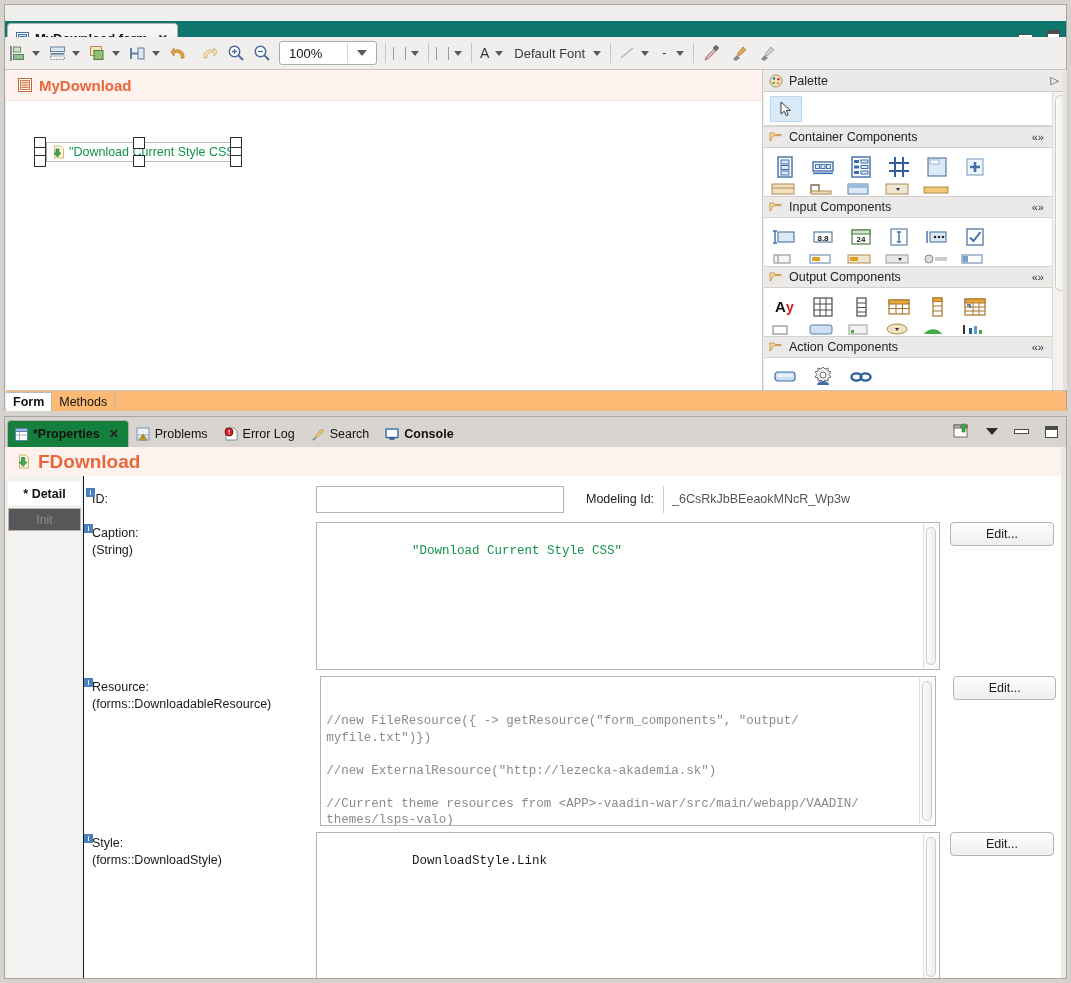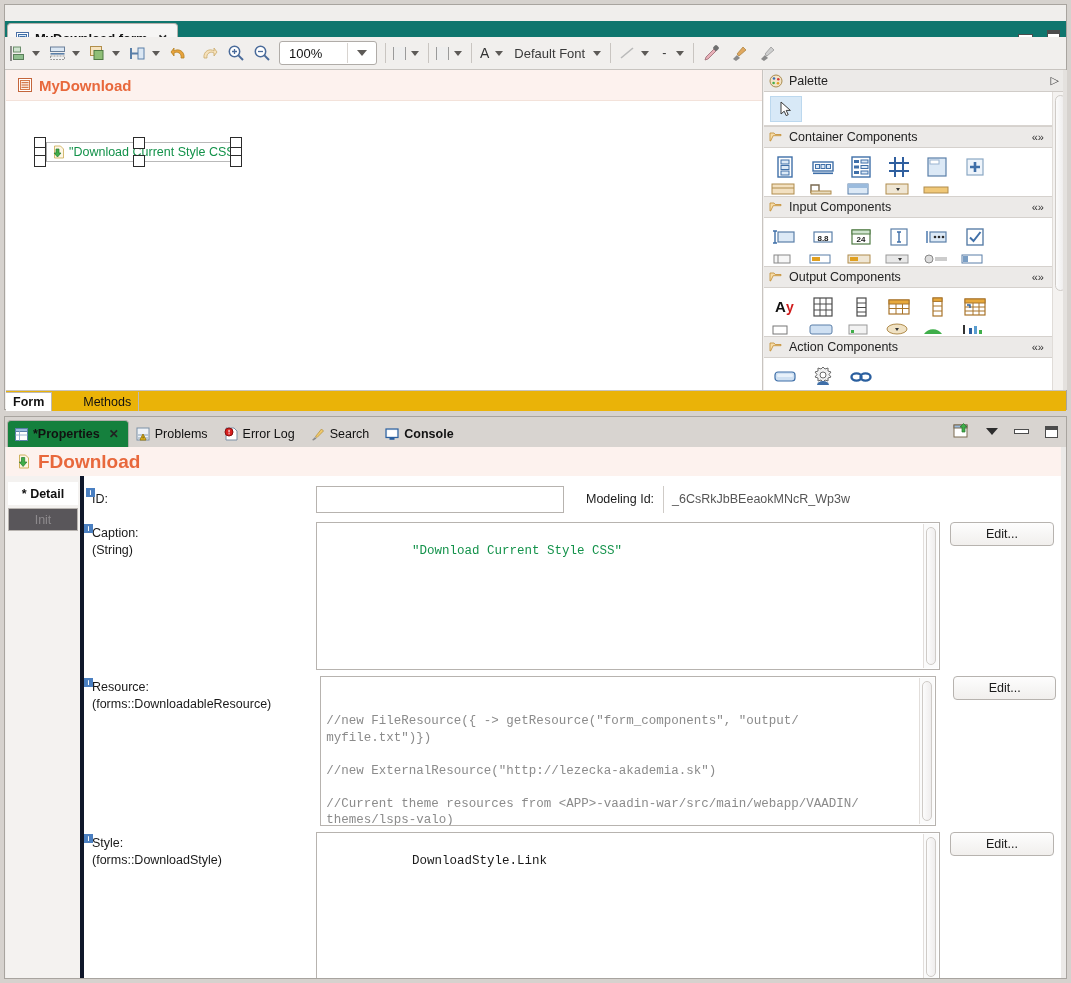--- a/index.html
+++ b/index.html
@@ -98,23 +98,22 @@
     display:flex;align-items:center;gap:4px;padding-left:4px;
     box-sizing:border-box;
   }
   .sel-inner .cap{color:#13924a;font-size:12.5px;white-space:nowrap;}
   .handle{position:absolute;width:10px;height:10px;background:#fff;border:1px solid #2b2b2b;}
   .grip{width:7px;height:18px;background:linear-gradient(#e9e9e9,#d4d4d4);border:1px solid #a8a8a8;}
 
   
   #view-tabs{
     position:absolute;left:1px;top:385px;width:1060px;height:20px;
-    background:#eab308;display:flex;align-items:flex-end;
+    background:#fdba74;display:flex;align-items:flex-end;
     border-top:1px solid #c8c4c0;
-    gap:24px;
   }
   .vtab{
     height:19px;padding:0 7px;display:flex;align-items:center;
     font-size:12.5px;color:#111;border-right:1px solid #bdb9b5;
     box-sizing:border-box;
   }
   .vtab.active{background:#fff;font-weight:bold;border-top:1px solid #bdb9b5;}
 
   
   #palette{
@@ -180,21 +179,21 @@
     position:absolute;left:1px;top:30px;width:1060px;height:531px;background:#fff;
     box-sizing:border-box;overflow:hidden;
   }
   #props-title{
     height:29px;background:#fdf2ee;display:flex;align-items:center;gap:7px;padding-left:10px;
     box-sizing:border-box;
   }
   #props-title .ttl{color:#e8683c;font-weight:bold;font-size:19px;}
   #props-split{display:flex;height:502px;}
   #props-sidebar{
-    width:78px;border-right:4px solid #0f172a;background:#f4f2f0;
+    width:78px;border-right:1px solid #0f172a;background:#f4f2f0;
     padding-top:6px;box-sizing:border-box;
   }
   .sbtab{
     height:23px;margin:0 2px 3px 2px;display:flex;align-items:center;justify-content:center;
     font-size:12.5px;box-sizing:border-box;
   }
   .sbtab.active{background:#fff;color:#111;font-weight:bold;border:1px solid #fff;}
   .sbtab.dark{background:#59565a;color:#8d8a8d;border:1px solid #b8b4b0;}
   #props-fields{flex:1;position:relative;background:#fff;overflow:hidden;}
 

